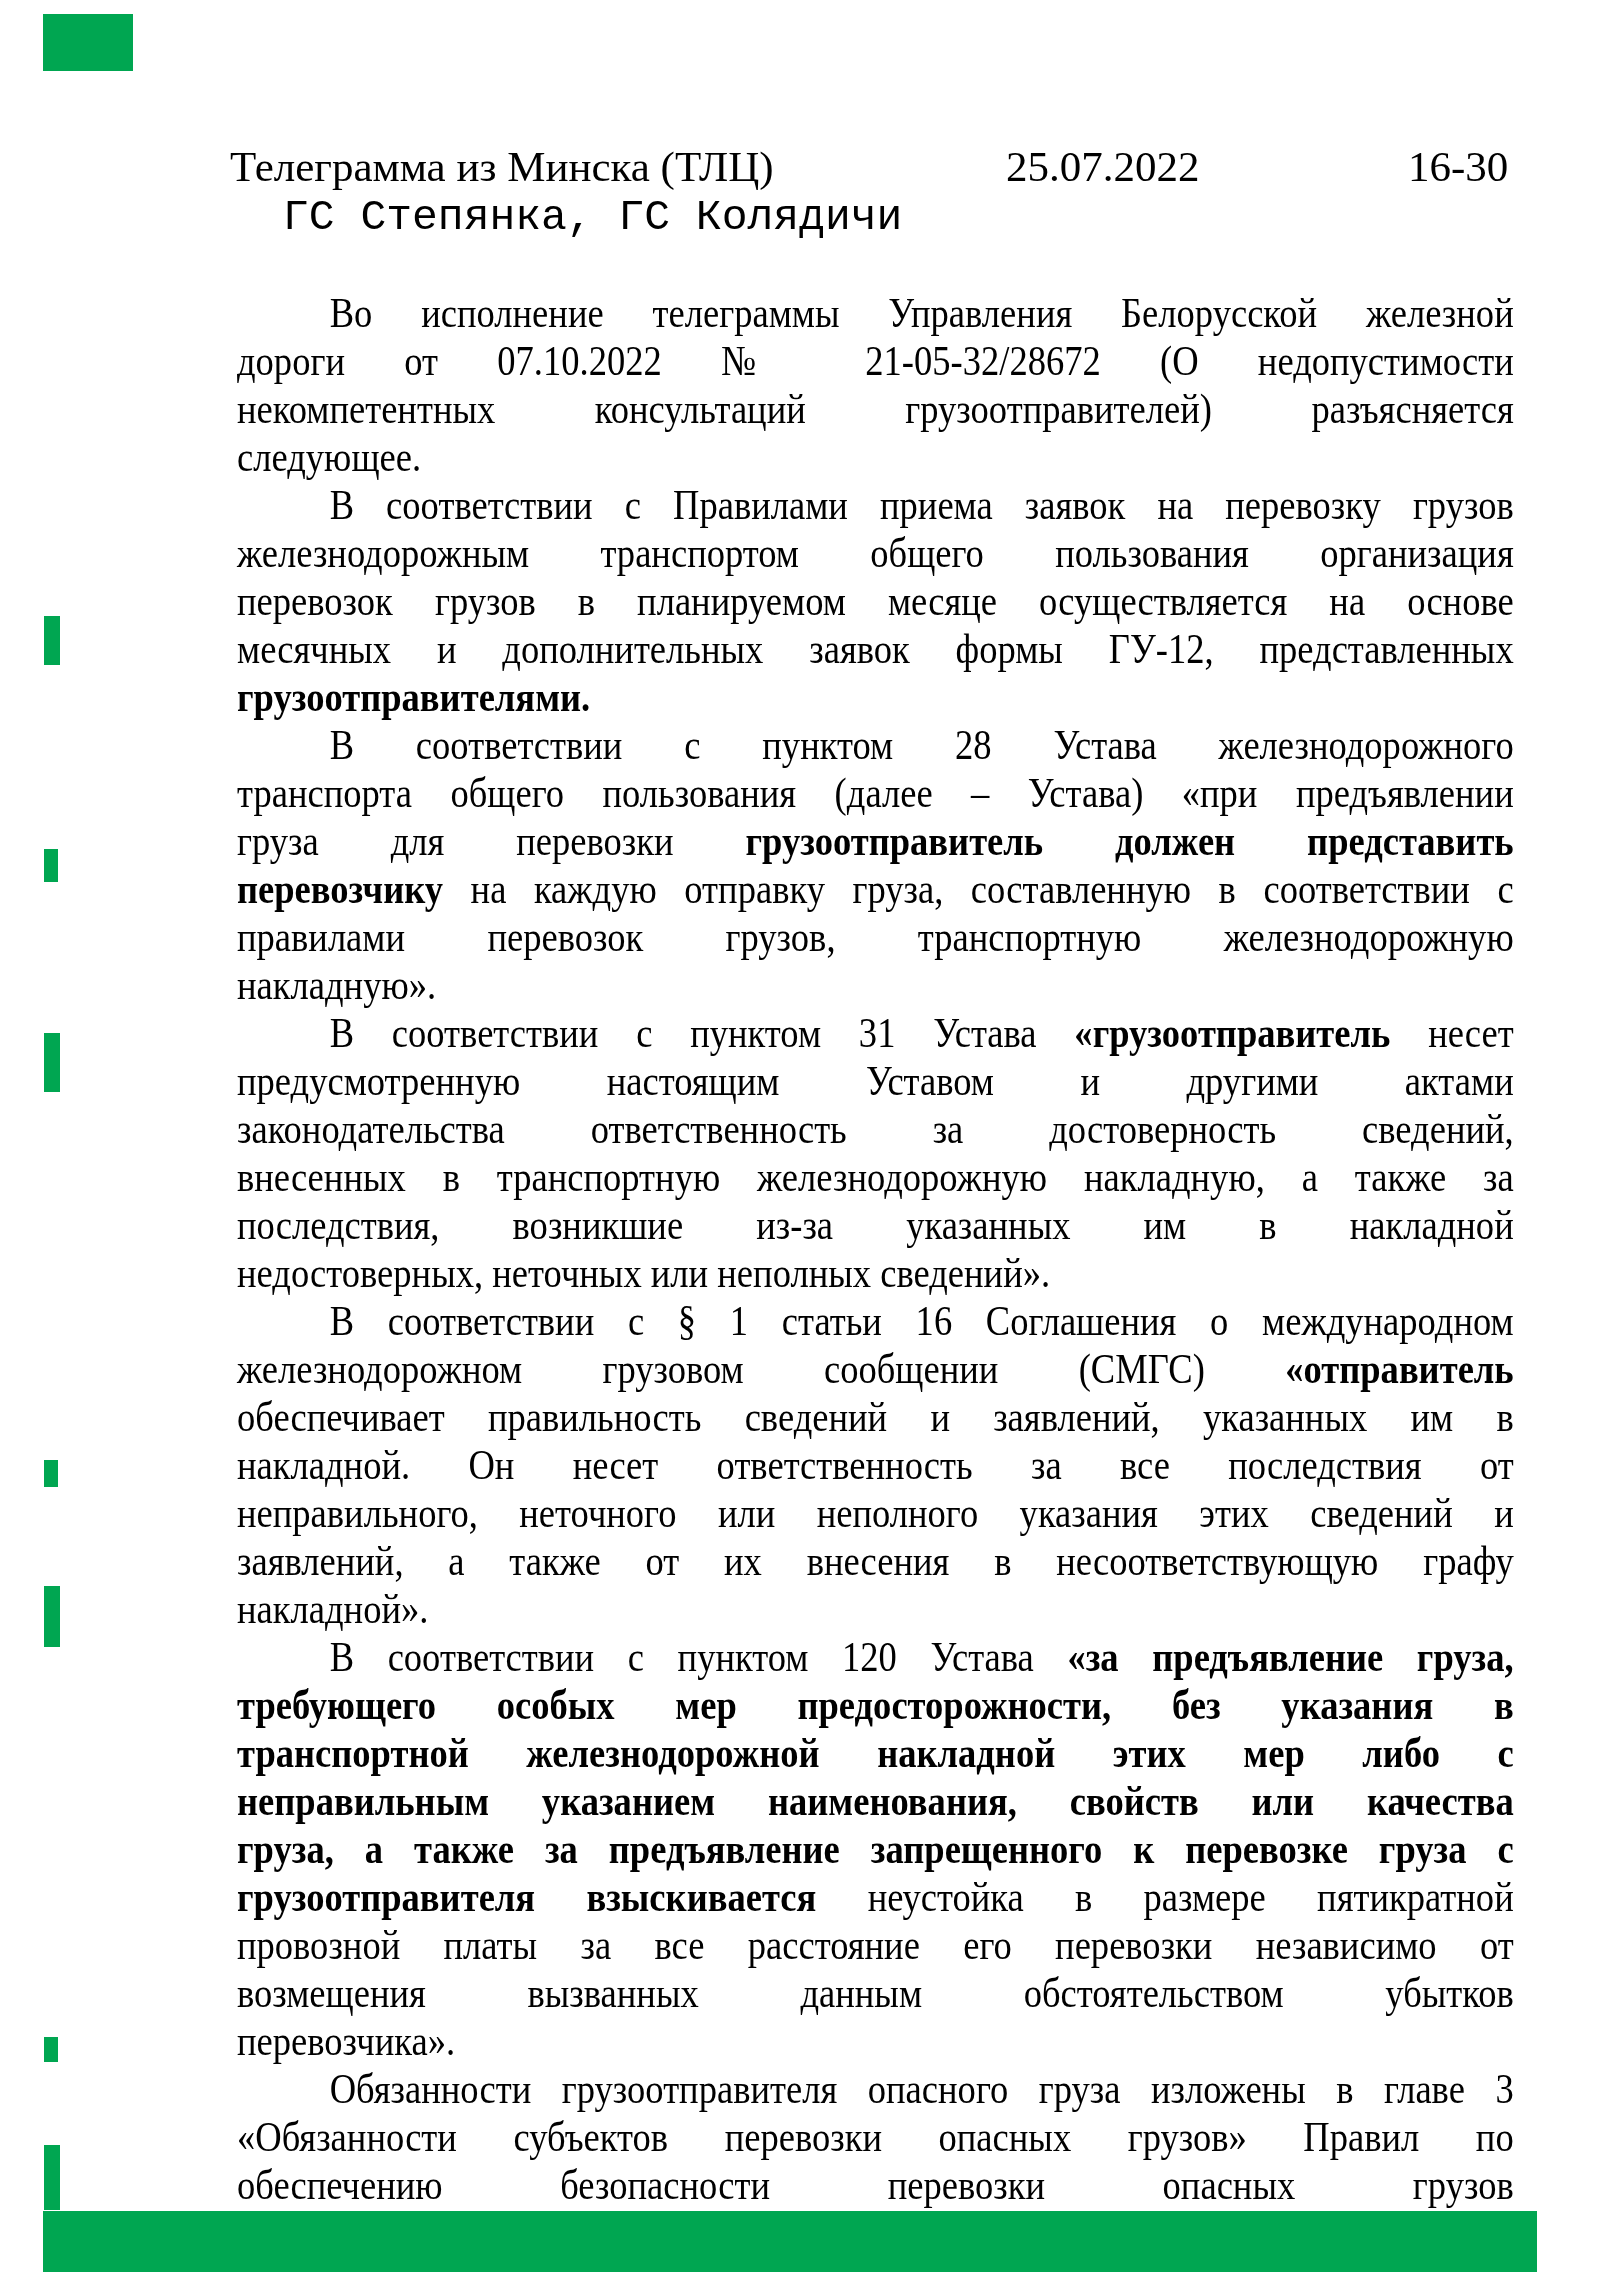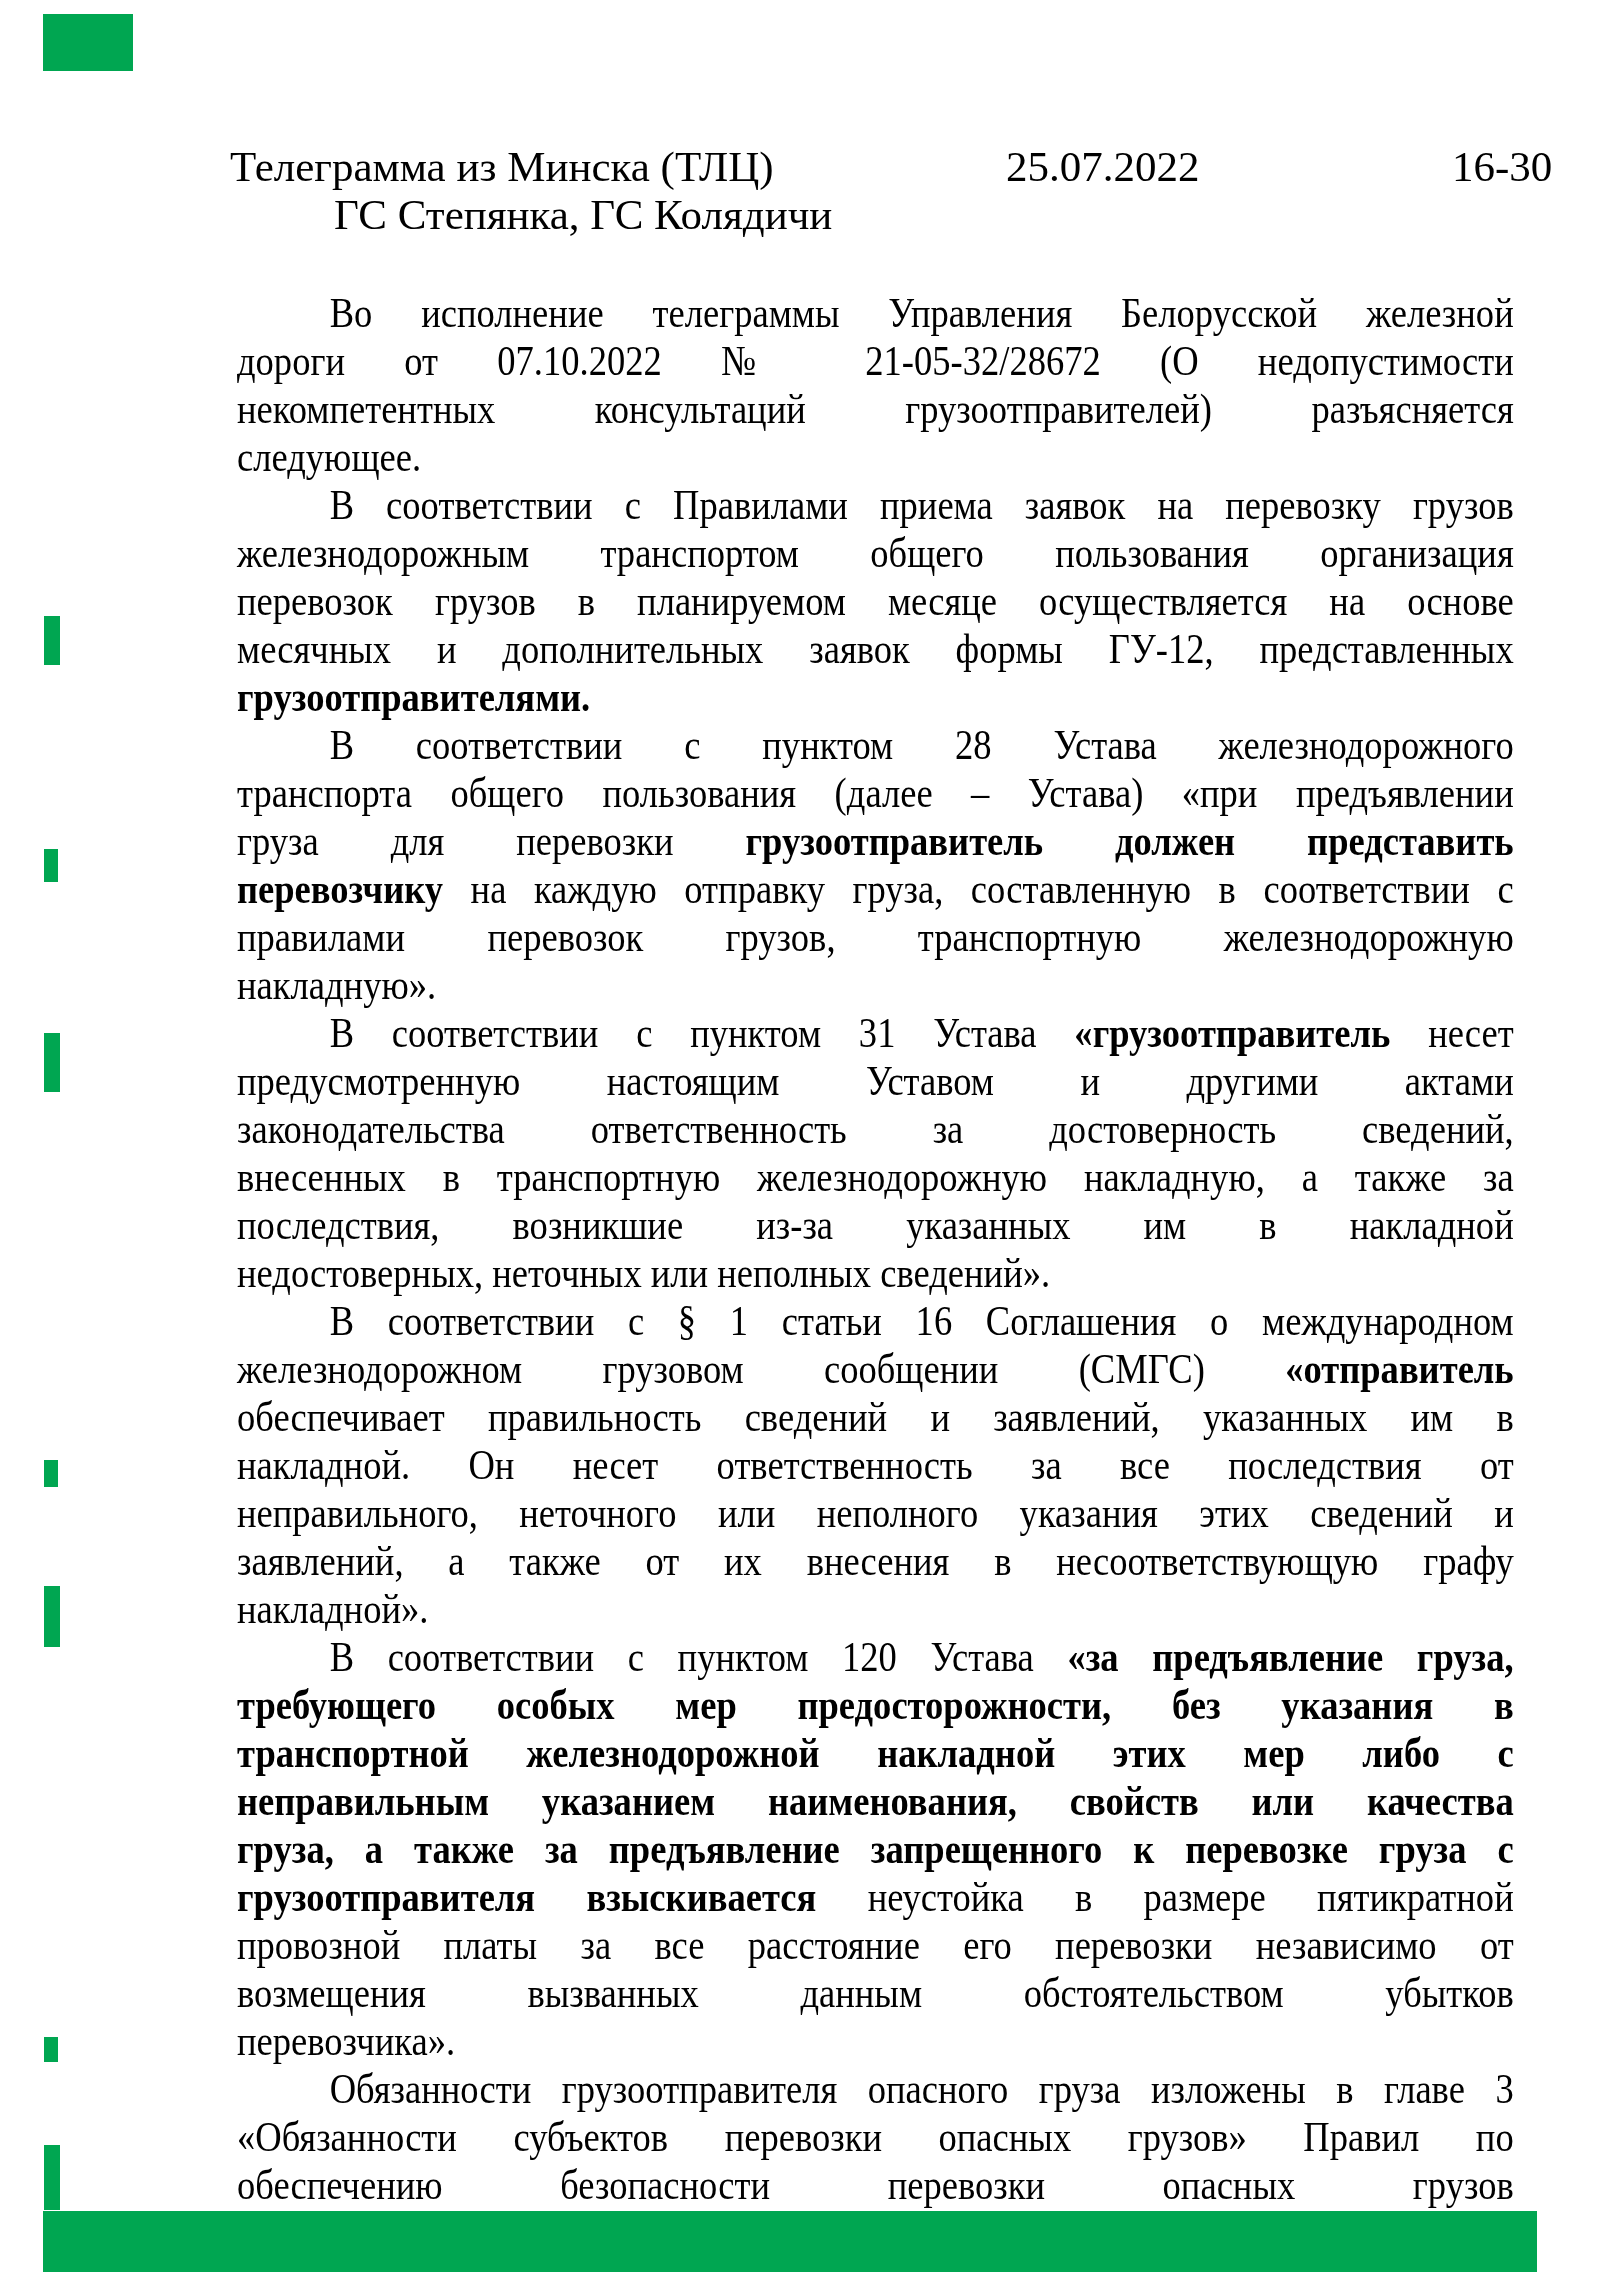--- a/index.html
+++ b/index.html
@@ -11,22 +11,22 @@
     font-family:"Liberation Serif","DejaVu Serif",serif;
     color:#000;
   }
   
   .doc-header{
     position:absolute;left:230px;top:143px;width:1393px;
     font-size:43px;line-height:48px;white-space:nowrap;
   }
   .hline{position:relative;height:48px;}
   .h-date{position:absolute;left:776px;top:0;}
-  .h-time{position:absolute;left:1178px;top:0;margin-left:44px;}
-  .h-recipients{margin-left:104px;}
+  .h-time{position:absolute;left:1178px;top:0;}
+  .h-recipients{margin-left:53px;font-family:Liberation Mono, monospace;}
   
   .doc-body{
     position:absolute;left:237px;top:289px;
     width:1502px;
     transform:scaleX(0.85);
     transform-origin:0 0;
     font-size:43px;line-height:48px;
   }
   .line{height:48px;text-align:justify;text-align-last:justify;}
   .line.left{text-align:left;text-align-last:left;}

